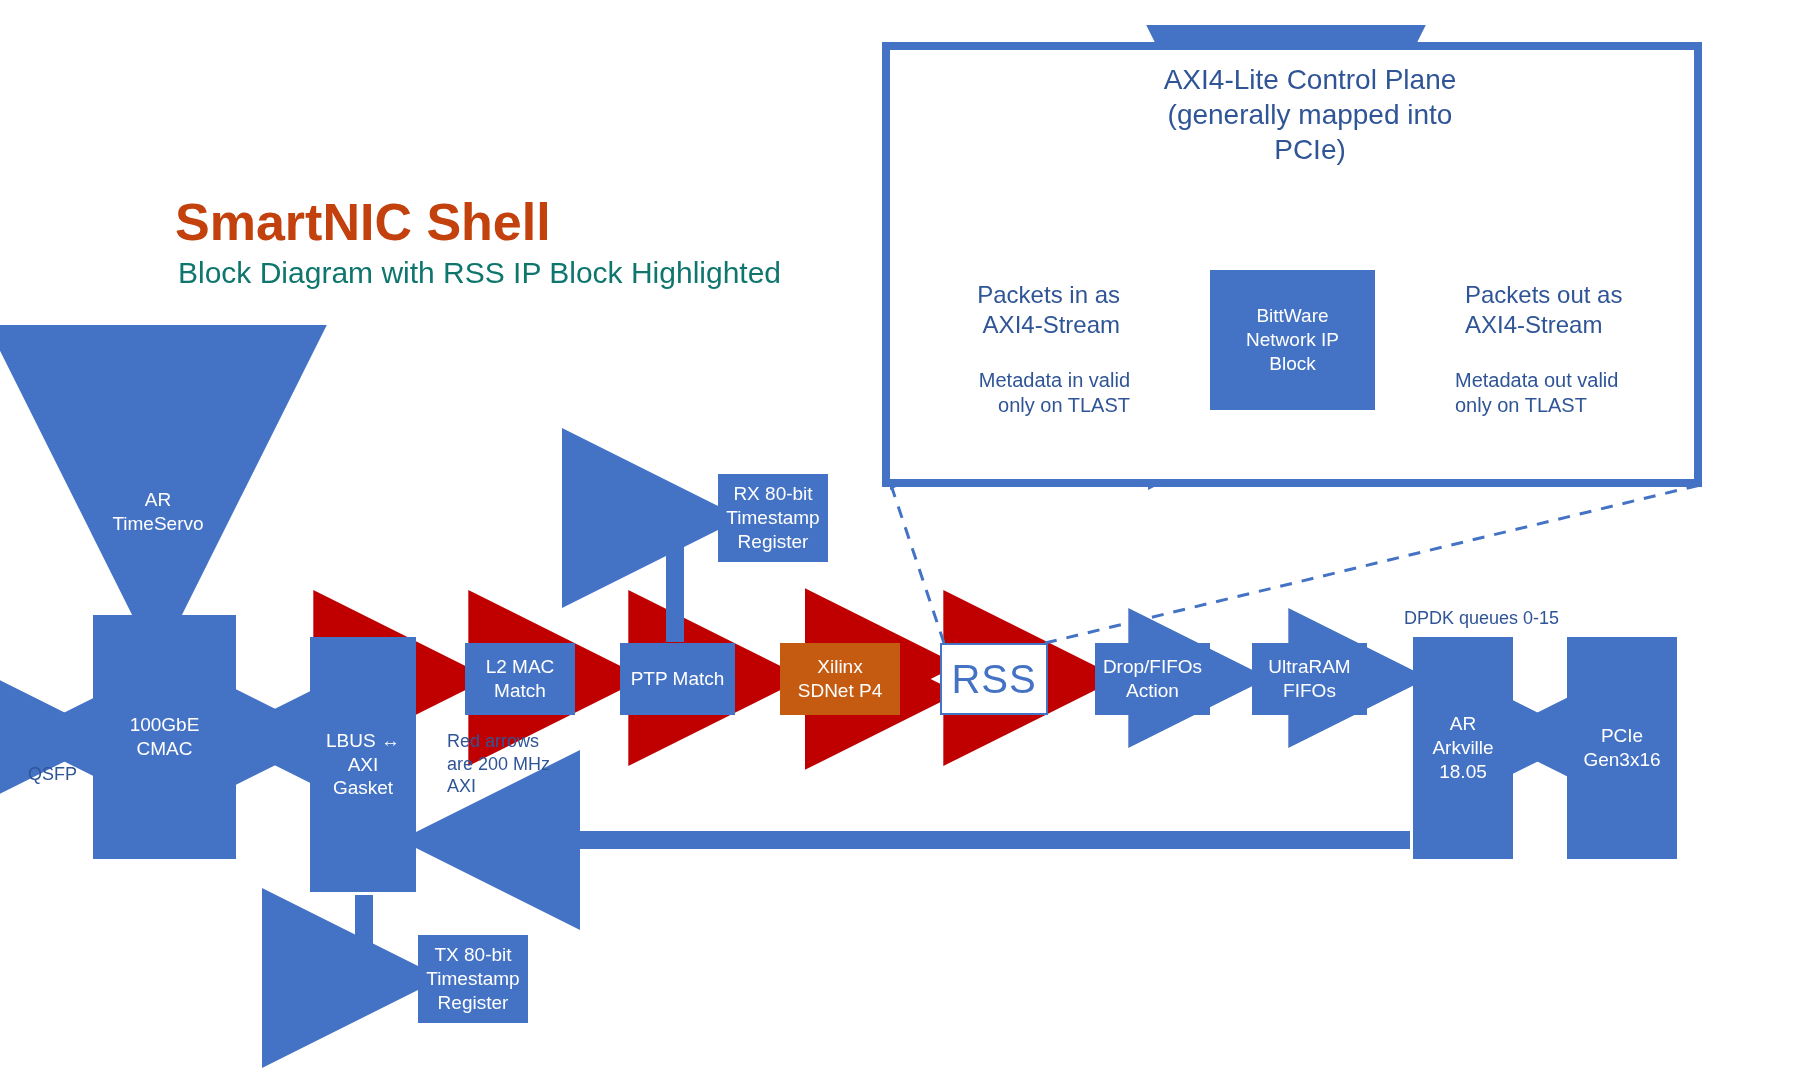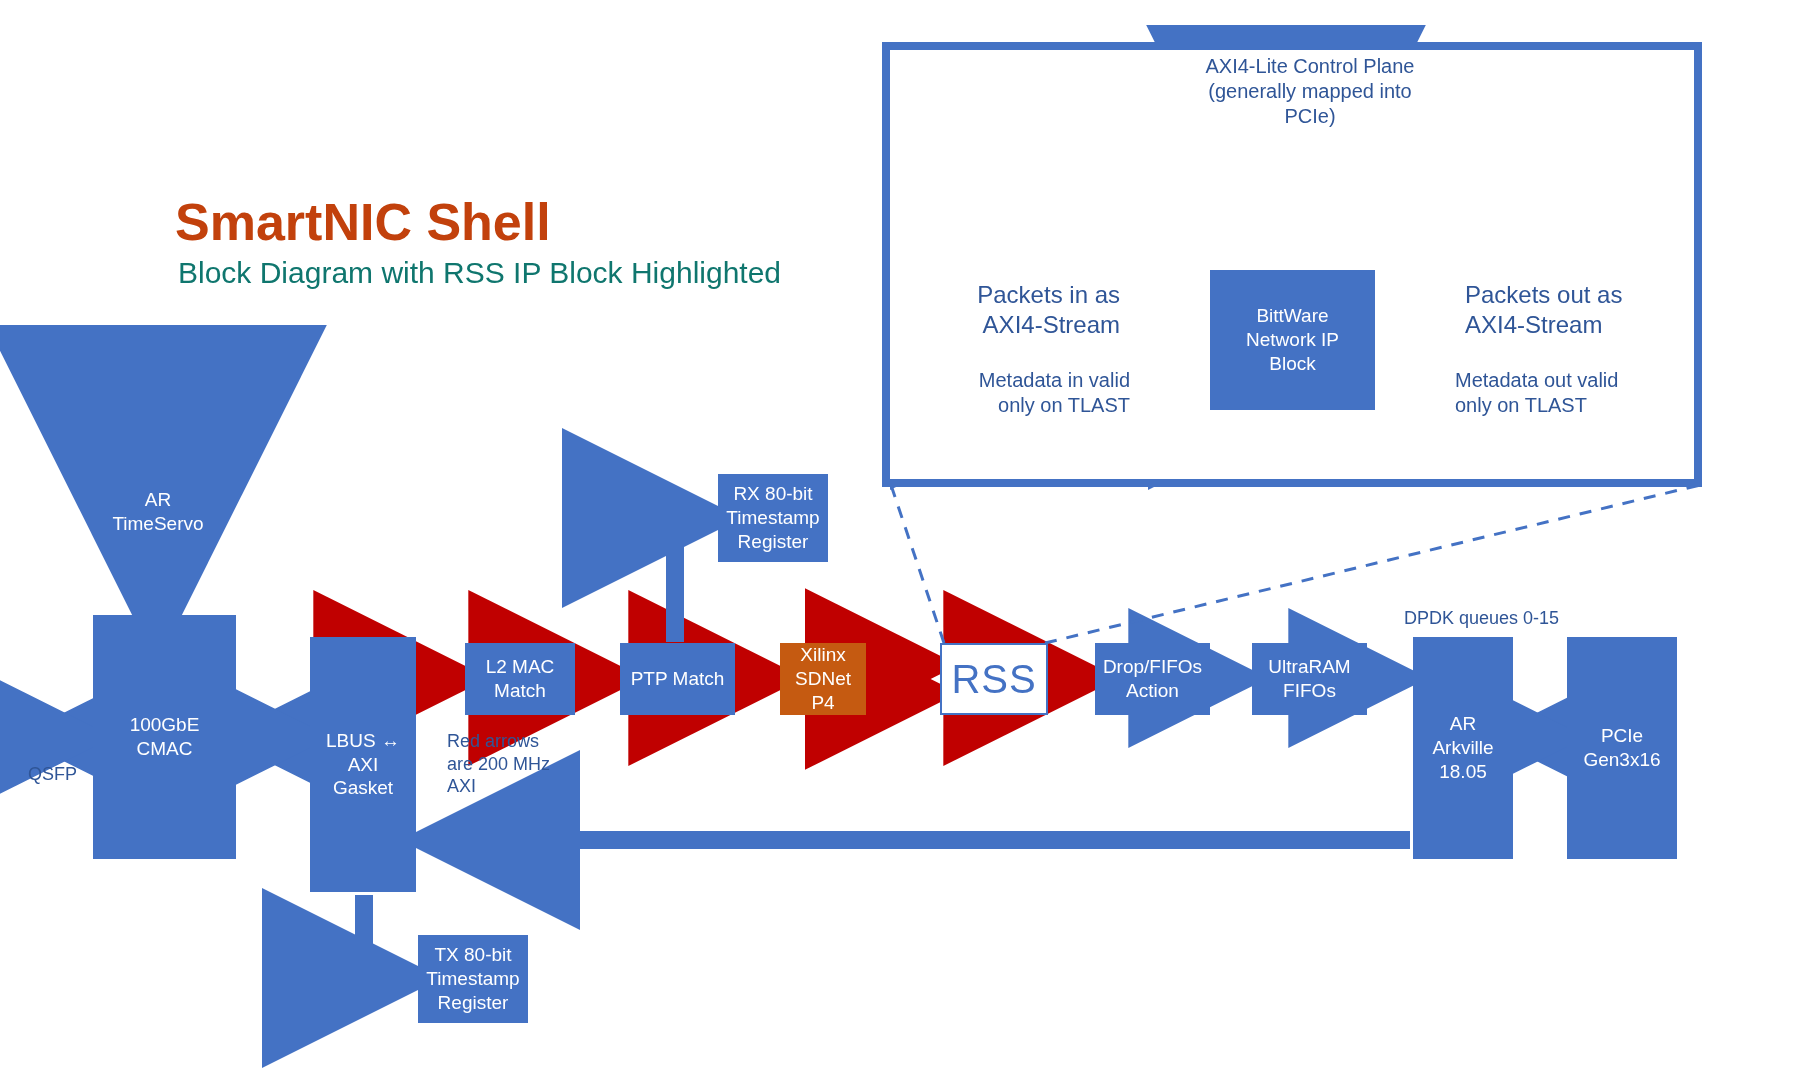--- a/index.html
+++ b/index.html
@@ -140,21 +140,21 @@
 
     <line x1="1382" y1="310" x2="1448" y2="310" stroke="#4472c4" stroke-width="36" marker-end="url(#ah-blue)"></line>
 
     <line x1="1382" y1="388" x2="1440" y2="388" stroke="#4472c4" stroke-width="14" marker-end="url(#ah-blue)"></line>
   </svg>
 
   <div class="title-main" style="left:175px; top:192px;">SmartNIC Shell</div>
   <div class="title-sub" style="left:178px; top:256px;">Block Diagram with RSS IP Block Highlighted</div>
 
   <div class="inset-frame" style="left:882px; top:42px; width:820px; height:445px;">
-    <div class="txt center" style="left:250px; top:4px; width:340px; font-size:20px; position:absolute; white-space:pre-line;">AXI4-Lite Control Plane
+    <div class="txt center" style="left:250px; top:12px; width:340px; font-size:28px; position:absolute; white-space:pre-line;">AXI4-Lite Control Plane
 (generally mapped into
 PCIe)</div>
     <div class="inset-box" style="left:320px; top:220px; width:165px; height:140px;">
       <span style="white-space:pre-line;">BittWare
 Network IP
 Block</span>
     </div>
     <div class="txt right" style="left:15px; top:230px; width:215px; font-size:24px; position:absolute; white-space:pre-line;">Packets in as
 AXI4-Stream</div>
     <div class="txt right" style="left:15px; top:318px; width:225px; font-size:20px; position:absolute; white-space:pre-line;">Metadata in valid
@@ -183,21 +183,21 @@
 
   <div class="box" style="left:465px; top:643px; width:110px; height:72px;">
     <span style="white-space:pre-line;">L2 MAC
 Match</span>
   </div>
 
   <div class="box" style="left:620px; top:643px; width:115px; height:72px;">
     <span style="white-space:pre-line;">PTP Match</span>
   </div>
 
-  <div class="box orange" style="left:780px; top:643px; width:86px; height:72px;">
+  <div class="box orange" style="left:780px; top:643px; width:120px; height:72px;">
     <span style="white-space:pre-line;">Xilinx
 SDNet P4</span>
   </div>
 
   <div class="box white wide" style="left:940px; top:643px; width:108px; height:72px;">
     <span>RSS</span>
   </div>
 
   <div class="box" style="left:1095px; top:643px; width:115px; height:72px;">
     <span style="white-space:pre-line;">Drop/FIFOs

